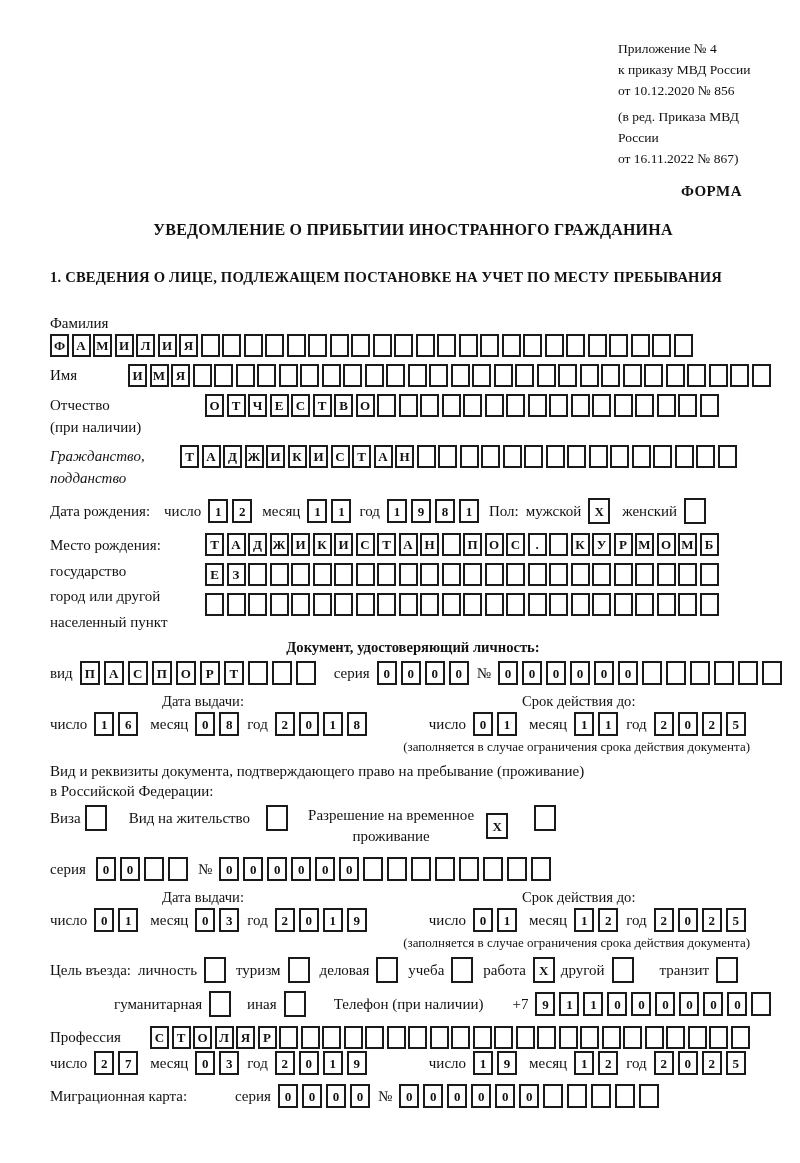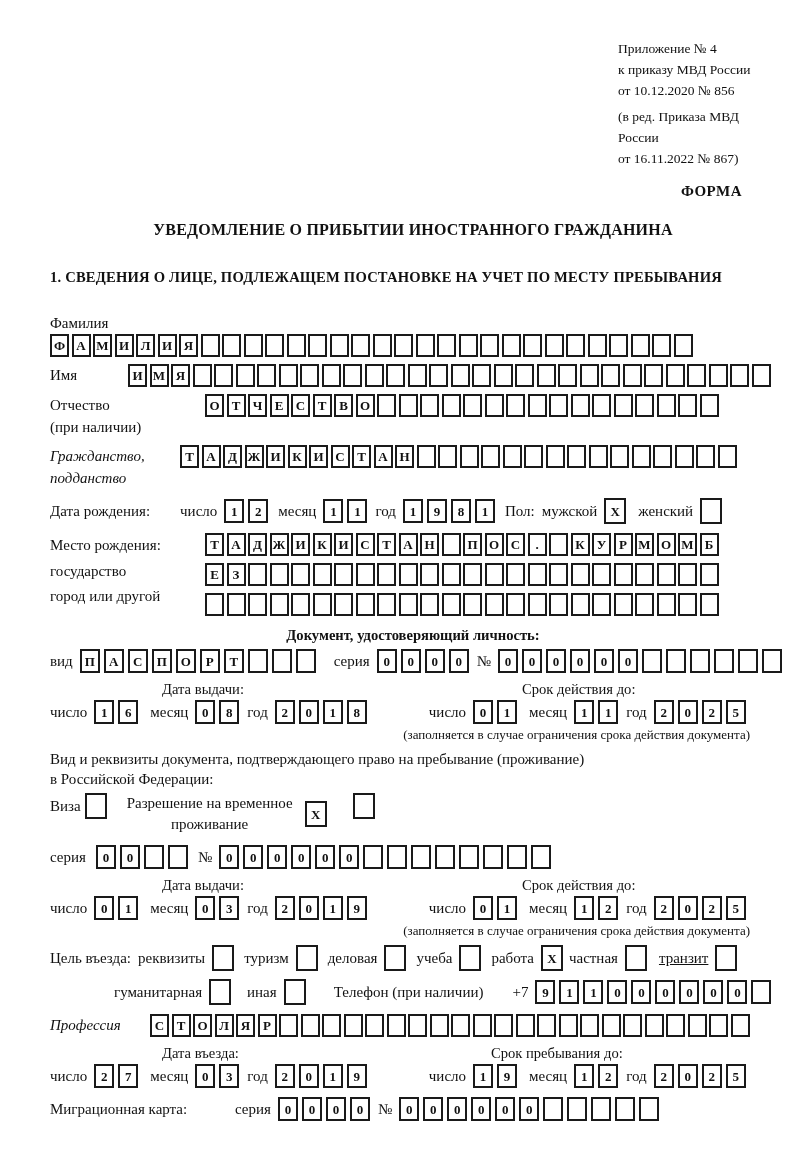--- a/index.html
+++ b/index.html
@@ -25,21 +25,21 @@
   }
   .dg{display:flex;align-items:center;}
   .dg .cell{margin-right:4px;width:16px;height:20px;}
   .dg .dlbl{margin-right:7px;}
   .cb .cell{width:18px;height:22px;margin-right:0;}
   .cb{flex:none;display:flex;}
   .hdrline{display:flex;font-size:14.6px;margin-top:8px;}
   .note{font-size:13px;text-align:right;padding-right:26px;margin-top:3px;}
   .opt{display:flex;align-items:center;}
   .opt-multi{width:170px;text-align:center;line-height:21px;}
-  .w78{width:78px;} .w130{width:130px;font-style:italic;} .w155{width:155px;} .w100{width:100px;font-style:italic;}
+  .w78{width:78px;} .w130{width:130px;font-style:italic;} .w155{width:155px;} .w100{width:100px;}
   .bp-labels{line-height:25.5px;}
   .bp-rows .cellrow{margin-bottom:7px;}
   .doc-heading{text-align:center;font-weight:bold;font-size:14.6px;margin-top:4px;}
 </style>
 </head>
 <body>
 
 <div class="page">
 
   <div class="appendix">
@@ -193,21 +193,21 @@
         <span class="cell"></span>
         <span class="cell"></span>
         <span class="cell"></span>
         <span class="cell"></span>
         <span class="cell"></span>
         <span class="cell"></span>
       </div>
   </div>
 
   <div class="frow dg" style="margin-top:9px;">
-    <span class="dlbl" style="margin-right:30px;text-align:right;">Дата рождения:</span>
+    <span class="dlbl" style="margin-right:14px;text-align:right;">Дата рождения:</span>
     <span class="dlbl">число</span>
     <span class="cellrow">
         <span class="cell">1</span>
         <span class="cell">2</span>
       </span>
     <span class="dlbl" style="margin-left:6px;">месяц</span>
     <span class="cellrow">
         <span class="cell">1</span>
         <span class="cell">1</span>
       </span>
@@ -227,20 +227,21 @@
     <span class="cb">
         <span class="cell"></span>
       </span>
   </div>
 
   <div class="frow" style="margin-top:9px;">
     <div class="lbl w155 bp-labels">
       <div>Место рождения:</div>
       <div>государство</div>
       <div>город или другой</div>
+      <div>населенный пункт</div>
     </div>
     <div class="bp-rows">
       <div class="cellrow">
           <span class="cell">Т</span>
           <span class="cell">А</span>
           <span class="cell">Д</span>
           <span class="cell">Ж</span>
           <span class="cell">И</span>
           <span class="cell">К</span>
           <span class="cell">И</span>
@@ -408,20 +409,26 @@
     <span>в Российской Федерации:</span>
   </div>
 
   <div class="frow" style="margin-top:5px;">
     <div class="opt">
       <span class="lbl2">Виза</span>
       <span class="cb" style="margin-left:4px;">
           <span class="cell"></span>
         </span>
     </div>
+    <div class="opt" style="margin-left:22px;">
+      <span class="lbl2">Вид на жительство</span>
+      <span class="cb" style="margin-left:16px;">
+          <span class="cell"></span>
+        </span>
+    </div>
     <div class="opt" style="margin-left:18px;">
       <span class="lbl2 opt-multi">Разрешение на временное проживание</span>
       <span class="cb" style="margin-left:10px;">
           <span class="cell">X</span>
         </span>
     </div>
     <div class="opt" style="margin-left:16px;">
       <span class="cb" style="margin-left:10px;">
           <span class="cell"></span>
         </span>
@@ -494,45 +501,45 @@
         <span class="cell">0</span>
         <span class="cell">2</span>
         <span class="cell">5</span>
       </span>
   </div>
 
   <div class="note">(заполняется в случае ограничения срока действия документа)</div>
 
   <div class="frow dg" style="margin-top:6px;">
     <span class="dlbl">Цель въезда:</span>
-    <span class="dlbl">реквизиты</span>
+    <span class="dlbl">личность</span>
     <span class="cb">
         <span class="cell"></span>
       </span>
     <span class="dlbl" style="margin-left:10px;">туризм</span>
     <span class="cb">
         <span class="cell"></span>
       </span>
     <span class="dlbl" style="margin-left:10px;">деловая</span>
     <span class="cb">
         <span class="cell"></span>
       </span>
     <span class="dlbl" style="margin-left:10px;">учеба</span>
     <span class="cb">
         <span class="cell"></span>
       </span>
     <span class="dlbl" style="margin-left:10px;">работа</span>
     <span class="cb">
         <span class="cell">X</span>
       </span>
-    <span class="dlbl" style="margin-left:6px;">частная</span>
-    <span class="cb">
-        <span class="cell"></span>
-      </span>
-    <span class="dlbl" style="margin-left:12px;text-decoration:underline;">транзит</span>
+    <span class="dlbl" style="margin-left:6px;">другой</span>
+    <span class="cb">
+        <span class="cell"></span>
+      </span>
+    <span class="dlbl" style="margin-left:26px;">транзит</span>
     <span class="cb">
         <span class="cell"></span>
       </span>
   </div>
 
   <div class="frow dg" style="margin-top:8px;margin-left:64px;">
     <span class="dlbl">гуманитарная</span>
     <span class="cb">
         <span class="cell"></span>
       </span>
@@ -583,24 +590,20 @@
         <span class="cell"></span>
         <span class="cell"></span>
         <span class="cell"></span>
         <span class="cell"></span>
         <span class="cell"></span>
         <span class="cell"></span>
         <span class="cell"></span>
       </div>
   </div>
 
-  <div class="hdrline">
-    <span style="margin-left:112px;">Дата въезда:</span>
-    <span style="margin-left:252px;">Срок пребывания до:</span>
-  </div>
 
   <div class="frow dg" style="margin-top:2px;">
     <span class="dlbl">число</span>
     <span class="cellrow">
         <span class="cell">2</span>
         <span class="cell">7</span>
       </span>
     <span class="dlbl" style="margin-left:8px;">месяц</span>
     <span class="cellrow">
         <span class="cell">0</span>

